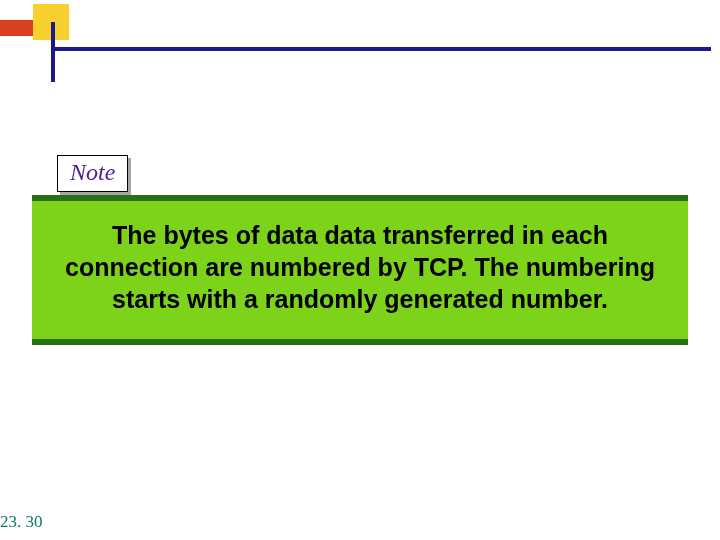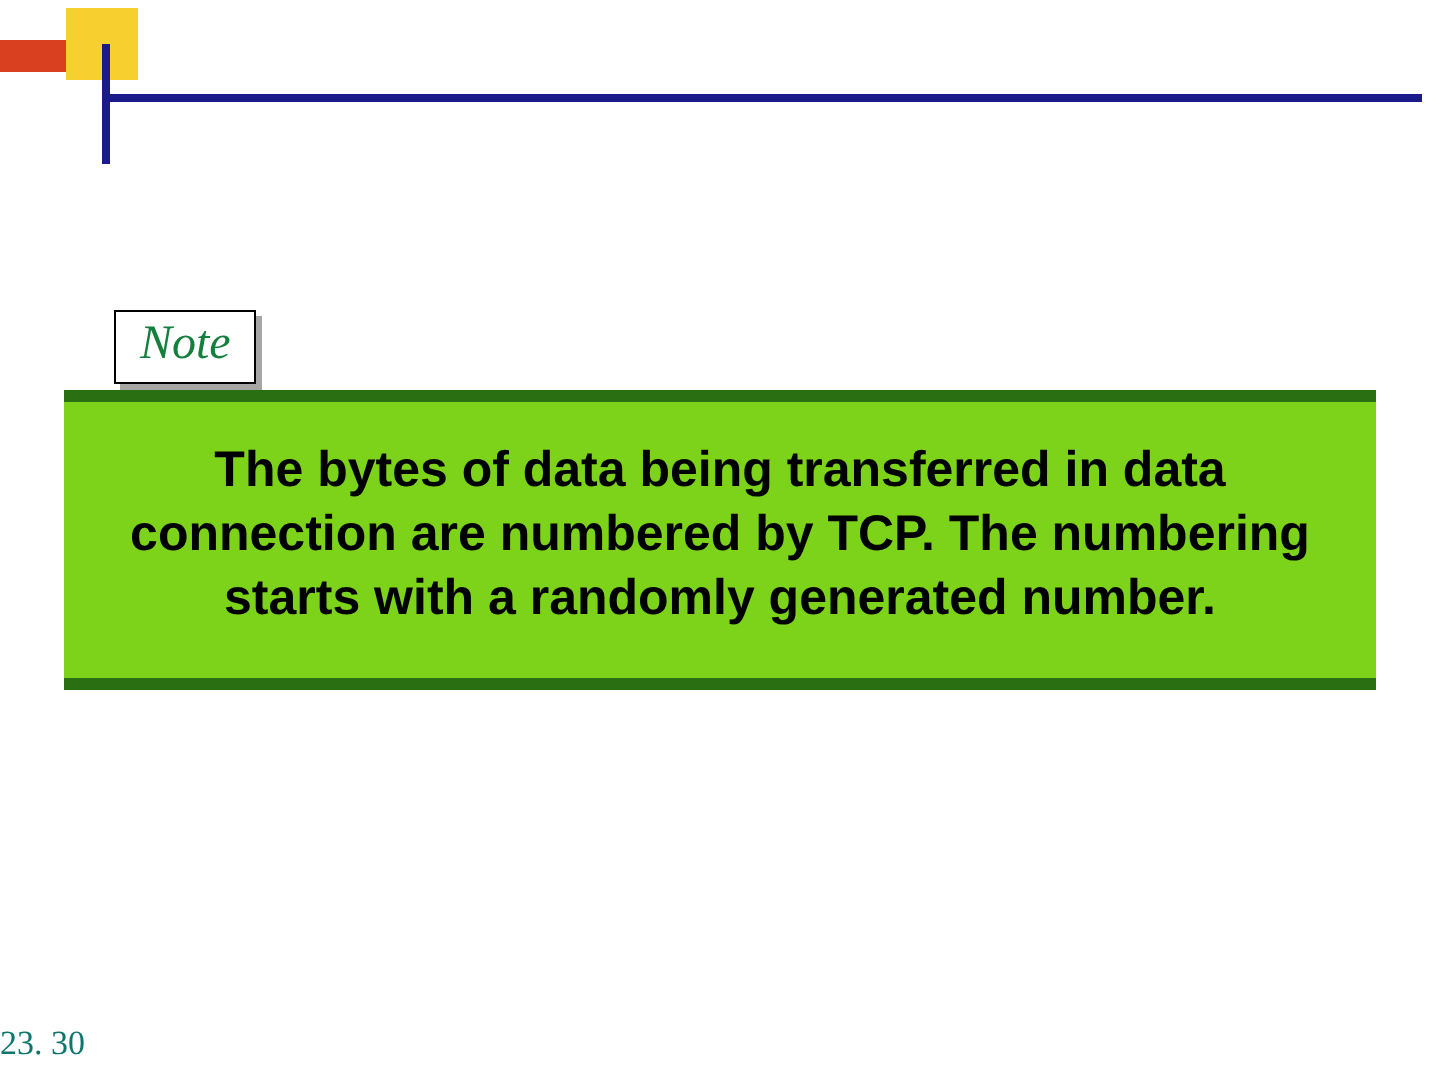--- a/index.html
+++ b/index.html
@@ -58,21 +58,21 @@
     position: absolute;
     left: 57px;
     top: 155px;
     padding: 3px 12px 5px 12px;
     border: 1px solid #000;
     background: #ffffff;
     box-shadow: 3px 3px 0 rgba(0,0,0,0.35);
     font-family: "Times New Roman", Times, serif;
     font-style: italic;
     font-size: 24px;
-    color: #15803d;
+    color: #4c1d95;
   }
 
   
   .body-block {
     position: absolute;
     left: 32px;
     top: 195px;
     width: 656px;
     border-top: 6px solid #2a6f12;
     border-bottom: 6px solid #2a6f12;
@@ -108,18 +108,18 @@
     <div class="yellow-sq"></div>
     <div class="blue-v"></div>
     <div class="blue-h"></div>
   </div>
 
   <div class="note-box">
     <span>Note</span>
   </div>
 
   <div class="body-block">
-    <div class="text">The bytes of data being transferred in data connection are numbered by TCP. The numbering starts with a randomly generated number.</div>
+    <div class="text">The bytes of data data transferred in each connection are numbered by TCP. The numbering starts with a randomly generated number.</div>
   </div>
 
   <div class="page-num">23. 30</div>
 
 </div>
 
 </body></html>

